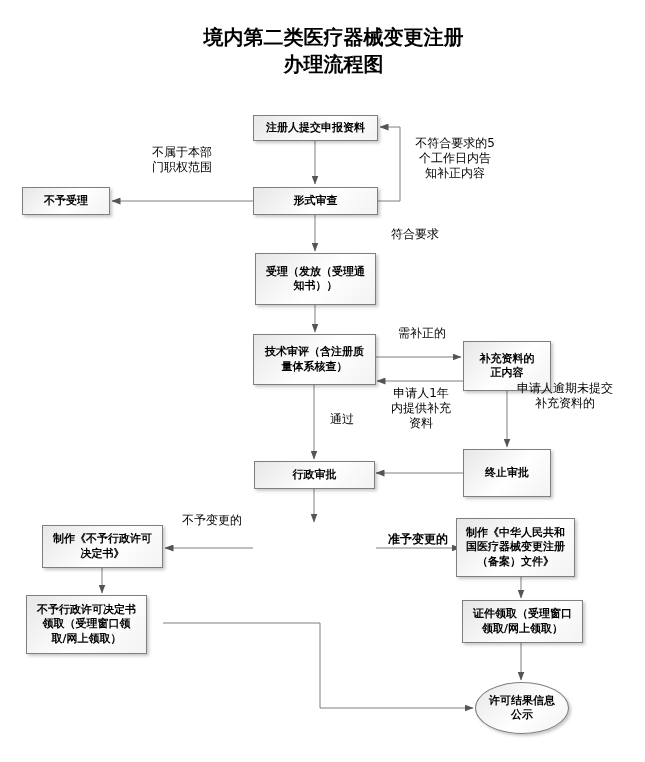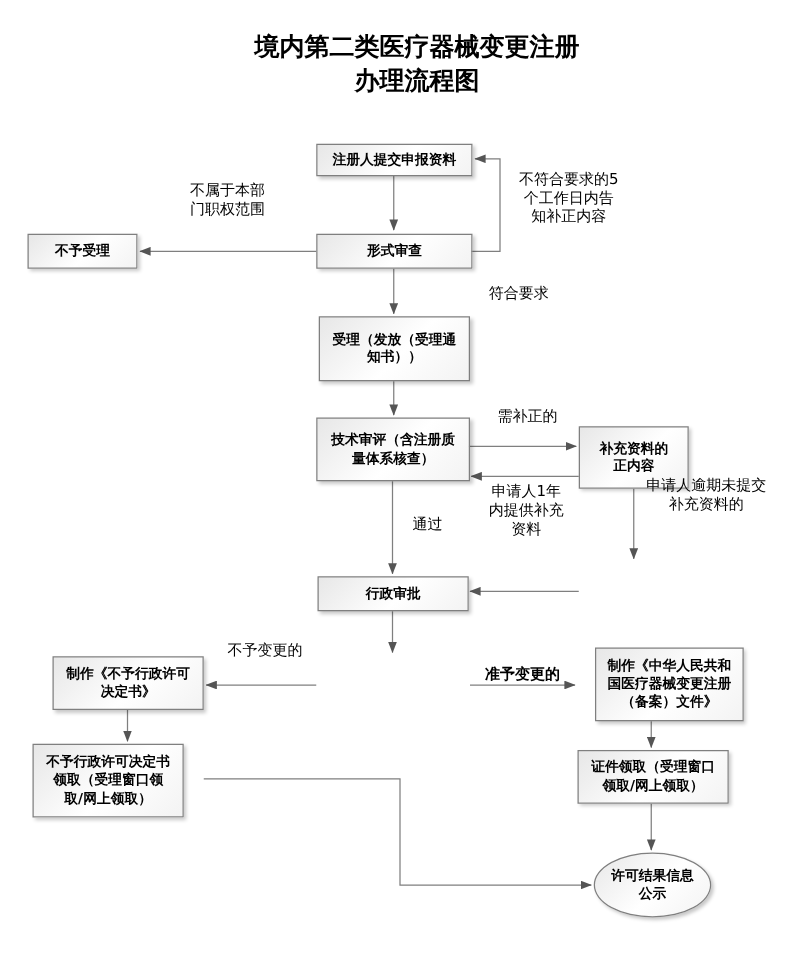--- a/index.html
+++ b/index.html
@@ -89,26 +89,27 @@
 知书））</div>
 
   <div class="node" style="left:253px;top:334px;width:123px;height:51px;">技术审评（含注册质
 量体系核查）</div>
 
   <div class="node" style="left:463px;top:341px;width:88px;height:50px;">补充资料的
 正内容</div>
 
   <div class="node" style="left:254px;top:461px;width:121px;height:28px;text-align:center;">行政审批</div>
 
+  <div class="node" style="left:463px;top:449px;width:88px;height:48px;">终止审批</div>
 
 
   <div class="node" style="left:42px;top:525px;width:121px;height:43px;">制作《不予行政许可
 决定书》</div>
 
-  <div class="node" style="left:476px;top:518px;width:119px;height:59px;">制作《中华人民共和
+  <div class="node" style="left:456px;top:518px;width:119px;height:59px;">制作《中华人民共和
 国医疗器械变更注册
 （备案）文件》</div>
 
   <div class="node" style="left:26px;top:595px;width:121px;height:59px;">不予行政许可决定书
 领取（受理窗口领
 取/网上领取）</div>
 
   <div class="node ellipse" style="left:475px;top:682px;width:94px;height:52px;">许可结果信息
 公示</div>
 

